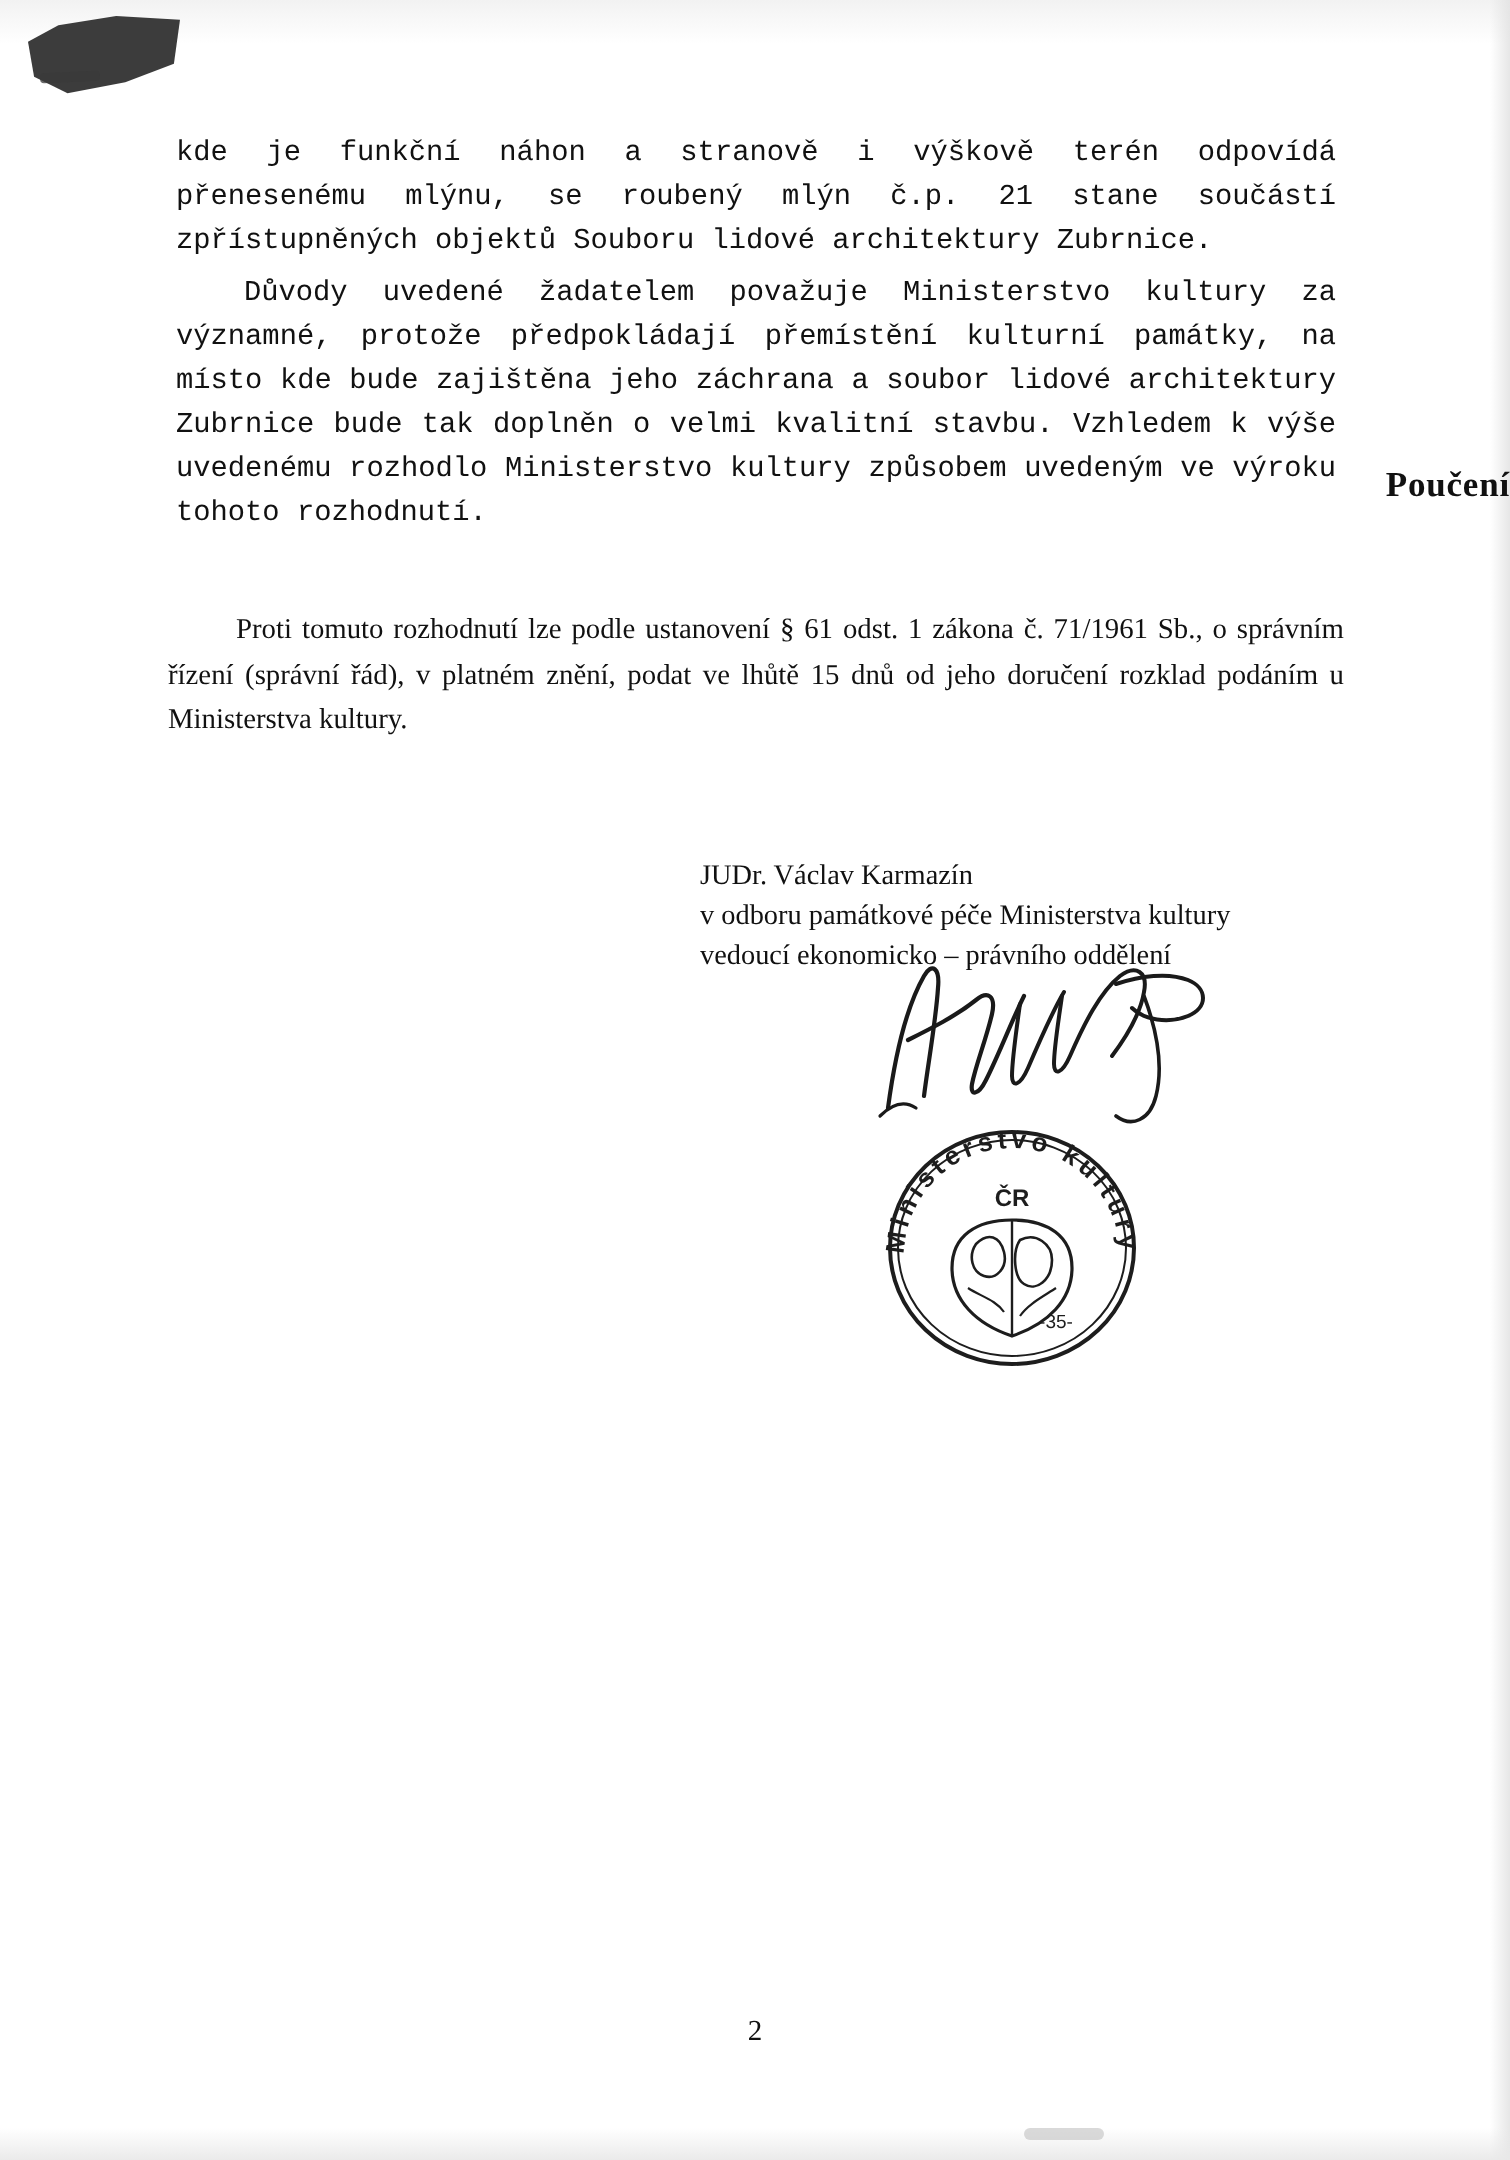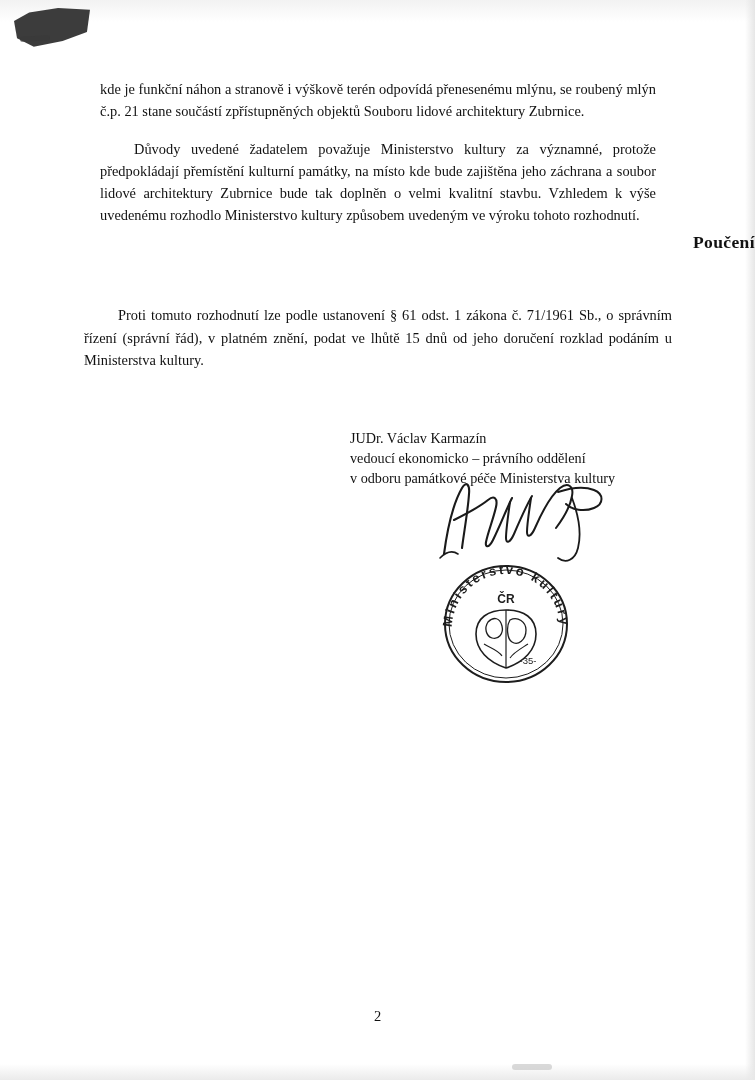--- a/index.html
+++ b/index.html
@@ -71,21 +71,22 @@
     position: absolute;
     left: 84px;
     top: 62px;
     width: 588px;
     font-size: 14.4px;
     line-height: 22px;
     text-align: justify;
     text-justify: inter-word;
   }
   .body-text p {
-    margin: 16px;
+    margin: 4px;
+    font-family: Liberation Mono, monospace;
   }
   .indent {
     text-indent: 34px;
   }
 
   .section-heading {
     position: absolute;
     left: 0;
     top: 232px;
     width: 755px;
@@ -164,22 +165,22 @@
   </div>
 
   <div class="section-heading">Poučení</div>
 
   <div class="poucen-text">
     <p class="indent">Proti tomuto rozhodnutí lze podle ustanovení § 61 odst. 1 zákona č. 71/1961 Sb., o správním řízení (správní řád), v platném znění, podat ve lhůtě 15 dnů od jeho doručení rozklad podáním u Ministerstva kultury.</p>
   </div>
 
   <div class="sign-block">
     <div class="line">JUDr. Václav Karmazín</div>
+    <div class="line">v odboru památkové péče Ministerstva kultury</div>
     <div class="line">vedoucí ekonomicko – právního oddělení</div>
-    <div class="line">v odboru památkové péče Ministerstva kultury</div>
   </div>
 
   <div class="signature">
     <svg width="210" height="110" viewBox="0 0 210 110" fill="none" xmlns="http://www.w3.org/2000/svg">
       <path d="M12 92 C16 62, 22 40, 30 26 C34 19, 38 22, 37 32 C36 48, 32 70, 30 86" stroke="#1a1a1a" stroke-width="2.1" stroke-linecap="round" fill="none"></path>
       <path d="M22 58 C34 52, 46 46, 56 38 C62 33, 66 36, 64 45 C61 58, 56 70, 54 80 C53 86, 57 86, 61 78 C68 64, 74 48, 80 36" stroke="#1a1a1a" stroke-width="2.1" stroke-linecap="round" fill="none"></path>
       <path d="M78 40 C76 54, 74 68, 74 76 C74 82, 78 81, 82 72 C88 58, 94 44, 100 34" stroke="#1a1a1a" stroke-width="2" stroke-linecap="round" fill="none"></path>
       <path d="M99 36 C97 50, 95 62, 95 70 C95 76, 99 75, 103 66 C110 50, 118 34, 128 26 C136 20, 142 24, 140 34 C138 46, 130 58, 124 66" stroke="#1a1a1a" stroke-width="2" stroke-linecap="round" fill="none"></path>
       <path d="M126 30 C138 26, 152 24, 162 28 C172 32, 172 42, 162 46 C152 50, 140 48, 134 42" stroke="#1a1a1a" stroke-width="2" stroke-linecap="round" fill="none"></path>
       <path d="M140 36 C146 52, 150 70, 146 86 C143 98, 134 102, 126 96" stroke="#1a1a1a" stroke-width="1.8" stroke-linecap="round" fill="none"></path>

